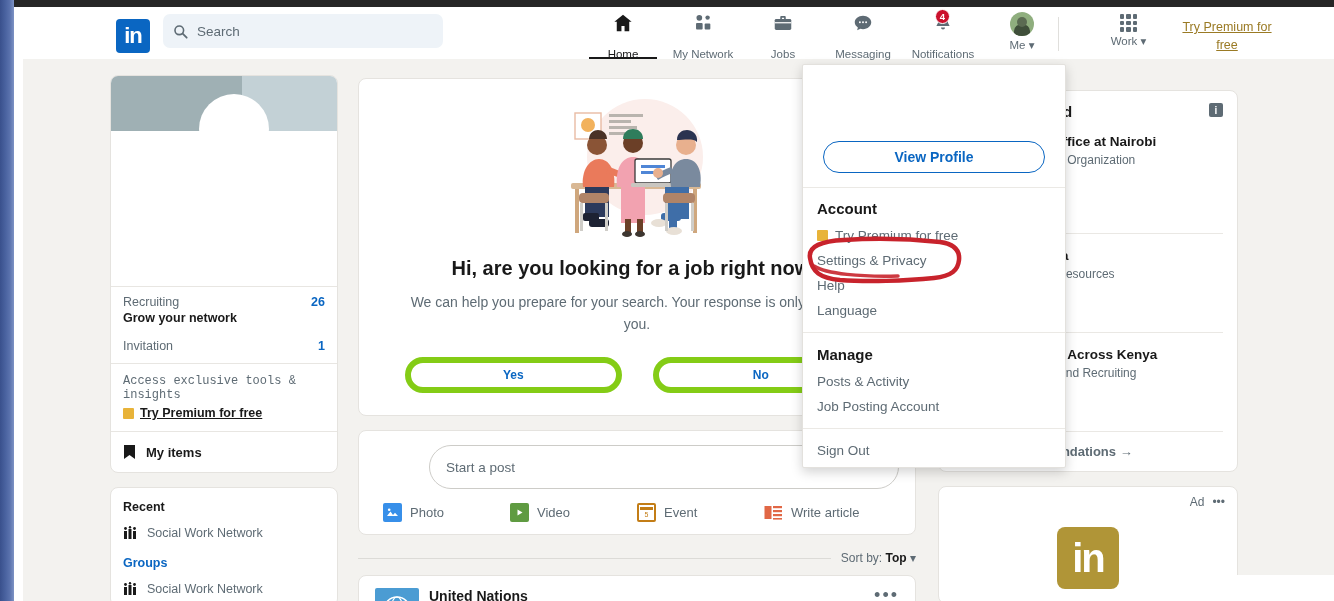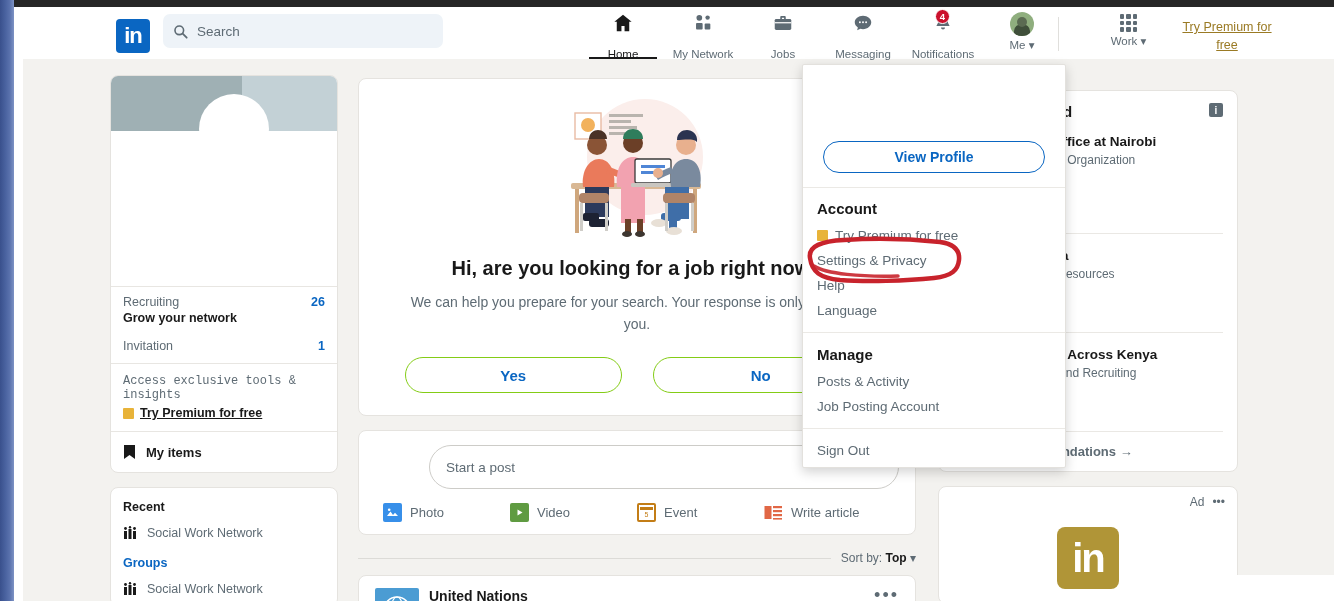--- a/index.html
+++ b/index.html
@@ -92,22 +92,22 @@
   .grp-item { display:flex; align-items:center; gap:10px; margin-top:12px; font-size:12.5px;
               color:#5e6b74; cursor:pointer; }
 
   
   .col-center { position:absolute; left:358px; top:78px; width:558px; }
   .jobcard { padding:16px 20px 22px 20px; text-align:center; }
   .illus { width:168px; height:152px; margin:0 auto 6px auto; }
   .job-title { font-size:20px; color:#191919; font-weight:600; }
   .job-sub { font-size:14px; color:#5e6b74; margin-top:12px; line-height:1.55; padding:0 28px; }
   .job-btns { display:flex; gap:31px; margin-top:22px; padding:0 26px; }
-  .pill-btn { flex:1; height:36px; border:1px solid #84cc16; border-radius:18px; color:#0a66c2;
-              font-size:15px; font-weight:600; display:flex; align-items:center; justify-content:center;
+  .pill-btn { flex:1; height:36px; border:6px solid #84cc16; border-radius:18px; color:#0a66c2;
+              font-size:12px; font-weight:600; display:flex; align-items:center; justify-content:center;
               background:#fff; cursor:pointer;text-align:center; }
 
   .postcard { margin-top:14px; padding:14px 16px 12px 16px; }
   .post-row { display:flex; align-items:center; gap:10px;text-align:right; }
   .post-av { width:44px; height:44px; border-radius:50%; background:#fff; flex:0 0 auto; }
   .post-input { flex:1; height:44px; border:1px solid #cdccc8; border-radius:24px; display:flex;
                 align-items:center; padding:0 16px; font-size:13.5px; color:#5e6b74; cursor:text; }
   .post-actions { display:flex; margin-top:14px; padding:0 8px; }
   .pa { flex:1; display:flex; align-items:center; gap:8px; font-size:13px; color:#5e6b74; cursor:pointer; }
   .pa-ic { width:19px; height:19px; border-radius:2px; flex:0 0 auto; display:flex;

